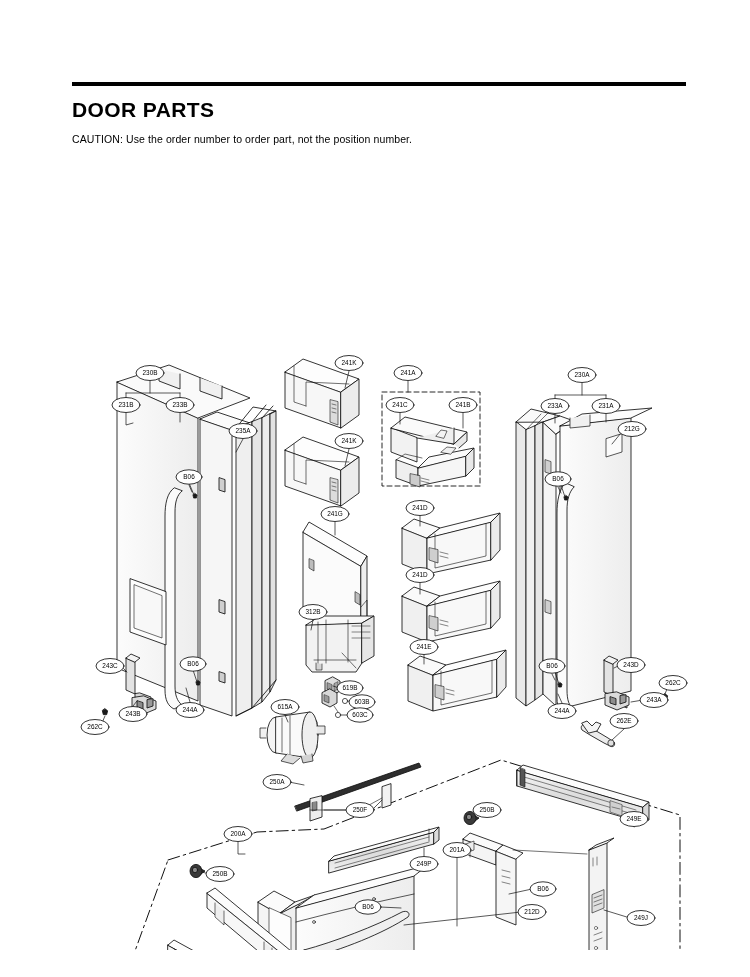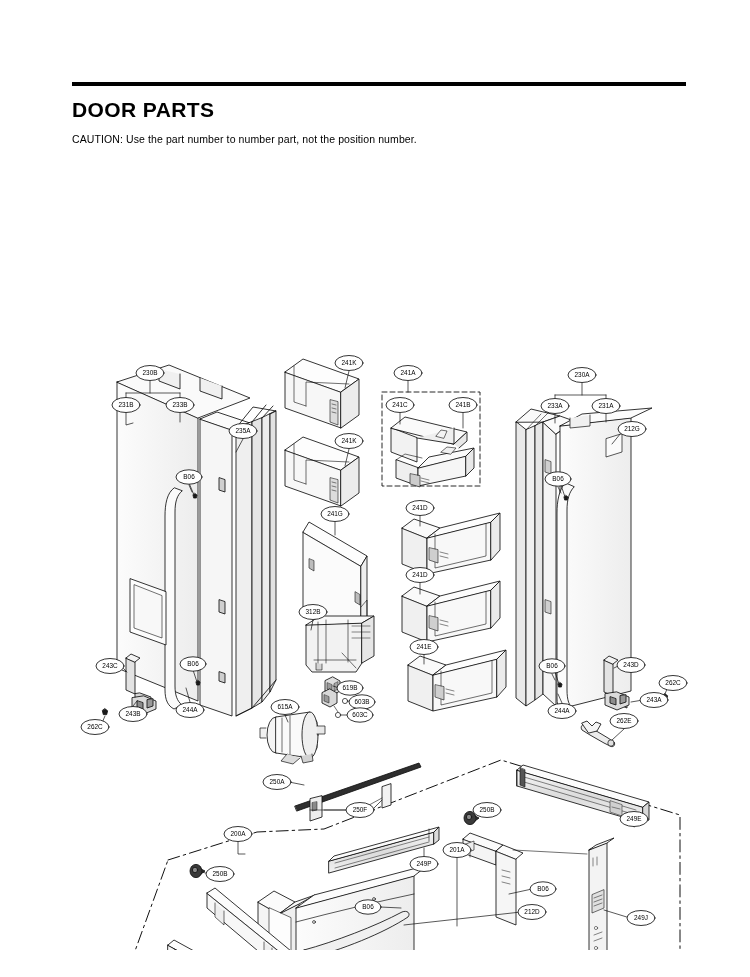--- a/index.html
+++ b/index.html
@@ -15,21 +15,21 @@
   .cal{font-family:"Liberation Sans", sans-serif;font-size:6.4px;
        text-anchor:middle;dominant-baseline:middle;fill:#000;}
 </style>
 </head>
 <body>
 
 <div id="page">
 
   <div class="rule"></div>
   <div class="title">DOOR PARTS</div>
-  <div class="caution">CAUTION: Use the part number to number part, not the position number.</div>
+  <div class="caution">CAUTION: Use the order number to order part, not the position number.</div>
 
   <div id="art">
   <svg width="750" height="790" viewBox="0 0 750 790" xmlns="http://www.w3.org/2000/svg">
     <defs>
       <linearGradient id="gskL" x1="0" y1="0" x2="1" y2="0">
         <stop offset="0" stop-color="#f2f2f2"></stop>
             <stop offset="1" stop-color="#d9d9d9"></stop>
       </linearGradient>
       <linearGradient id="panel" x1="0" y1="0" x2="1" y2="0">
         <stop offset="0" stop-color="#fcfcfc"></stop>

